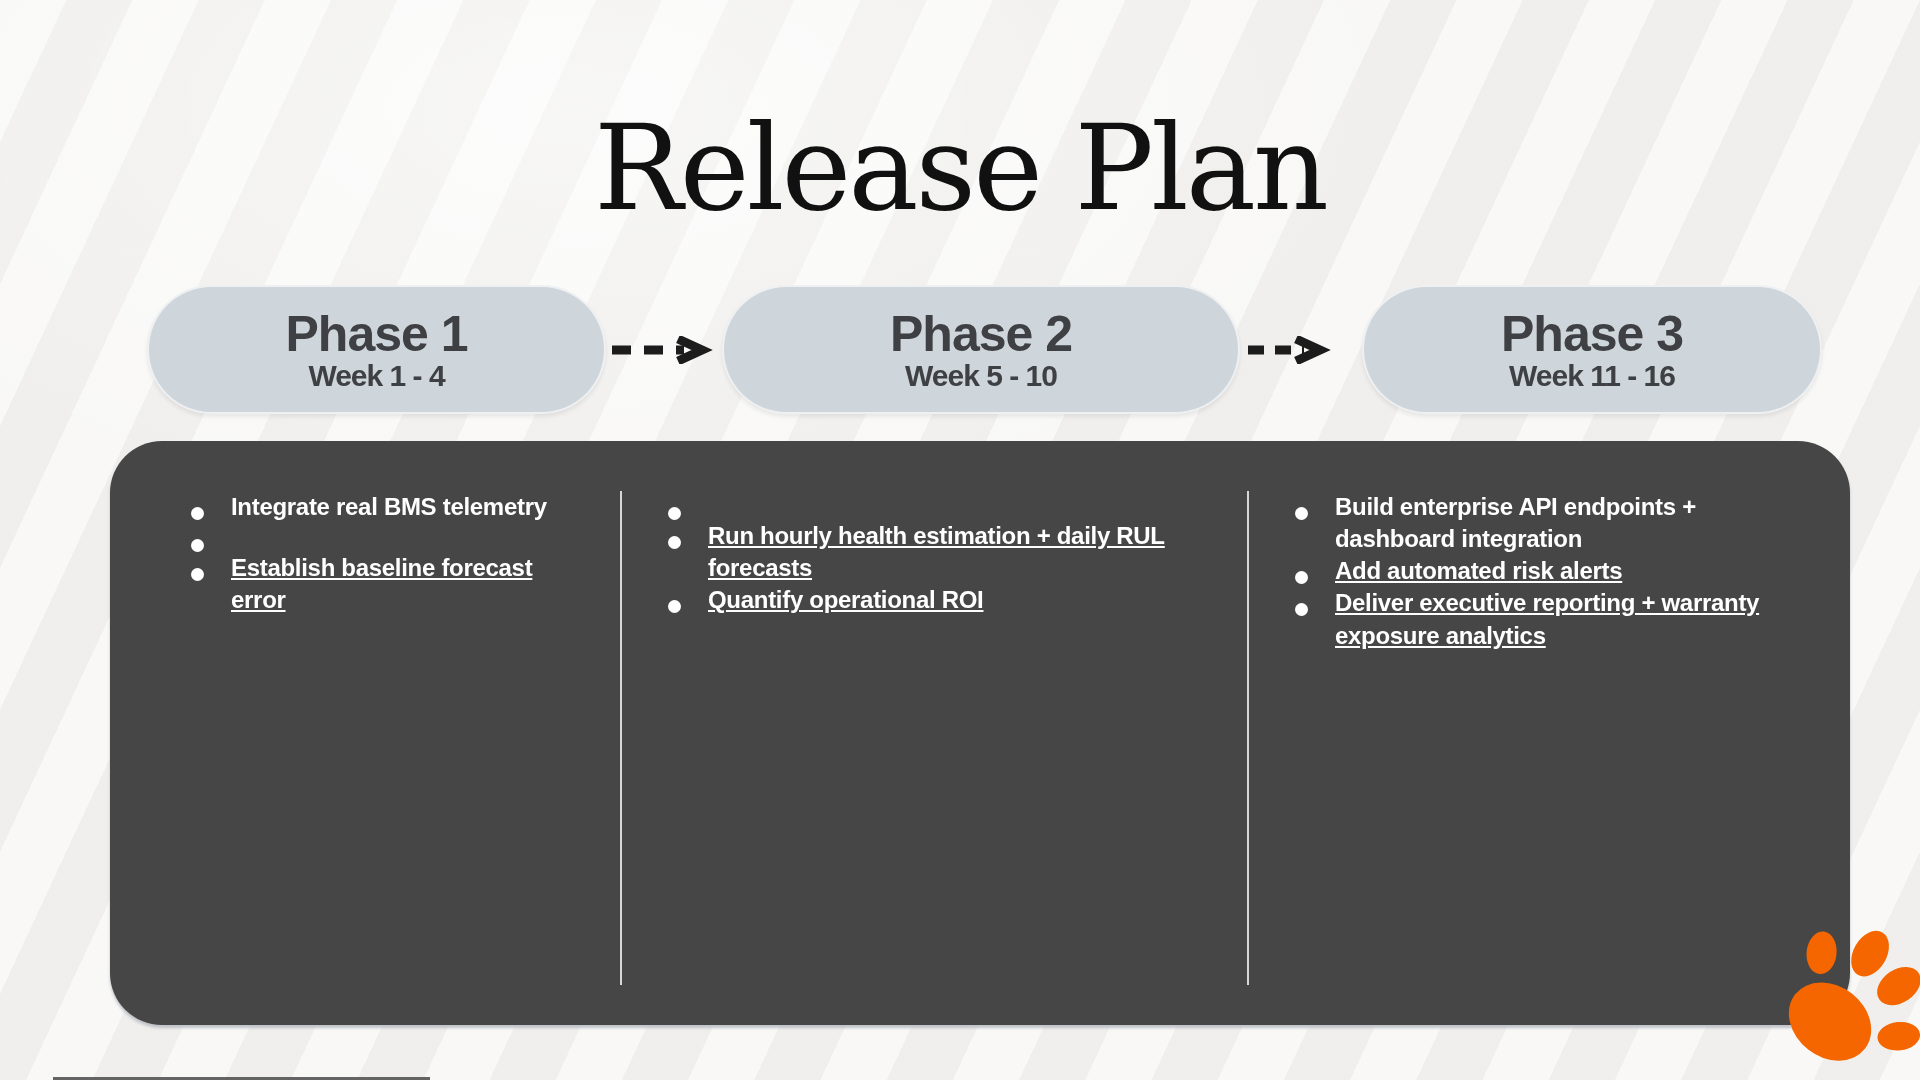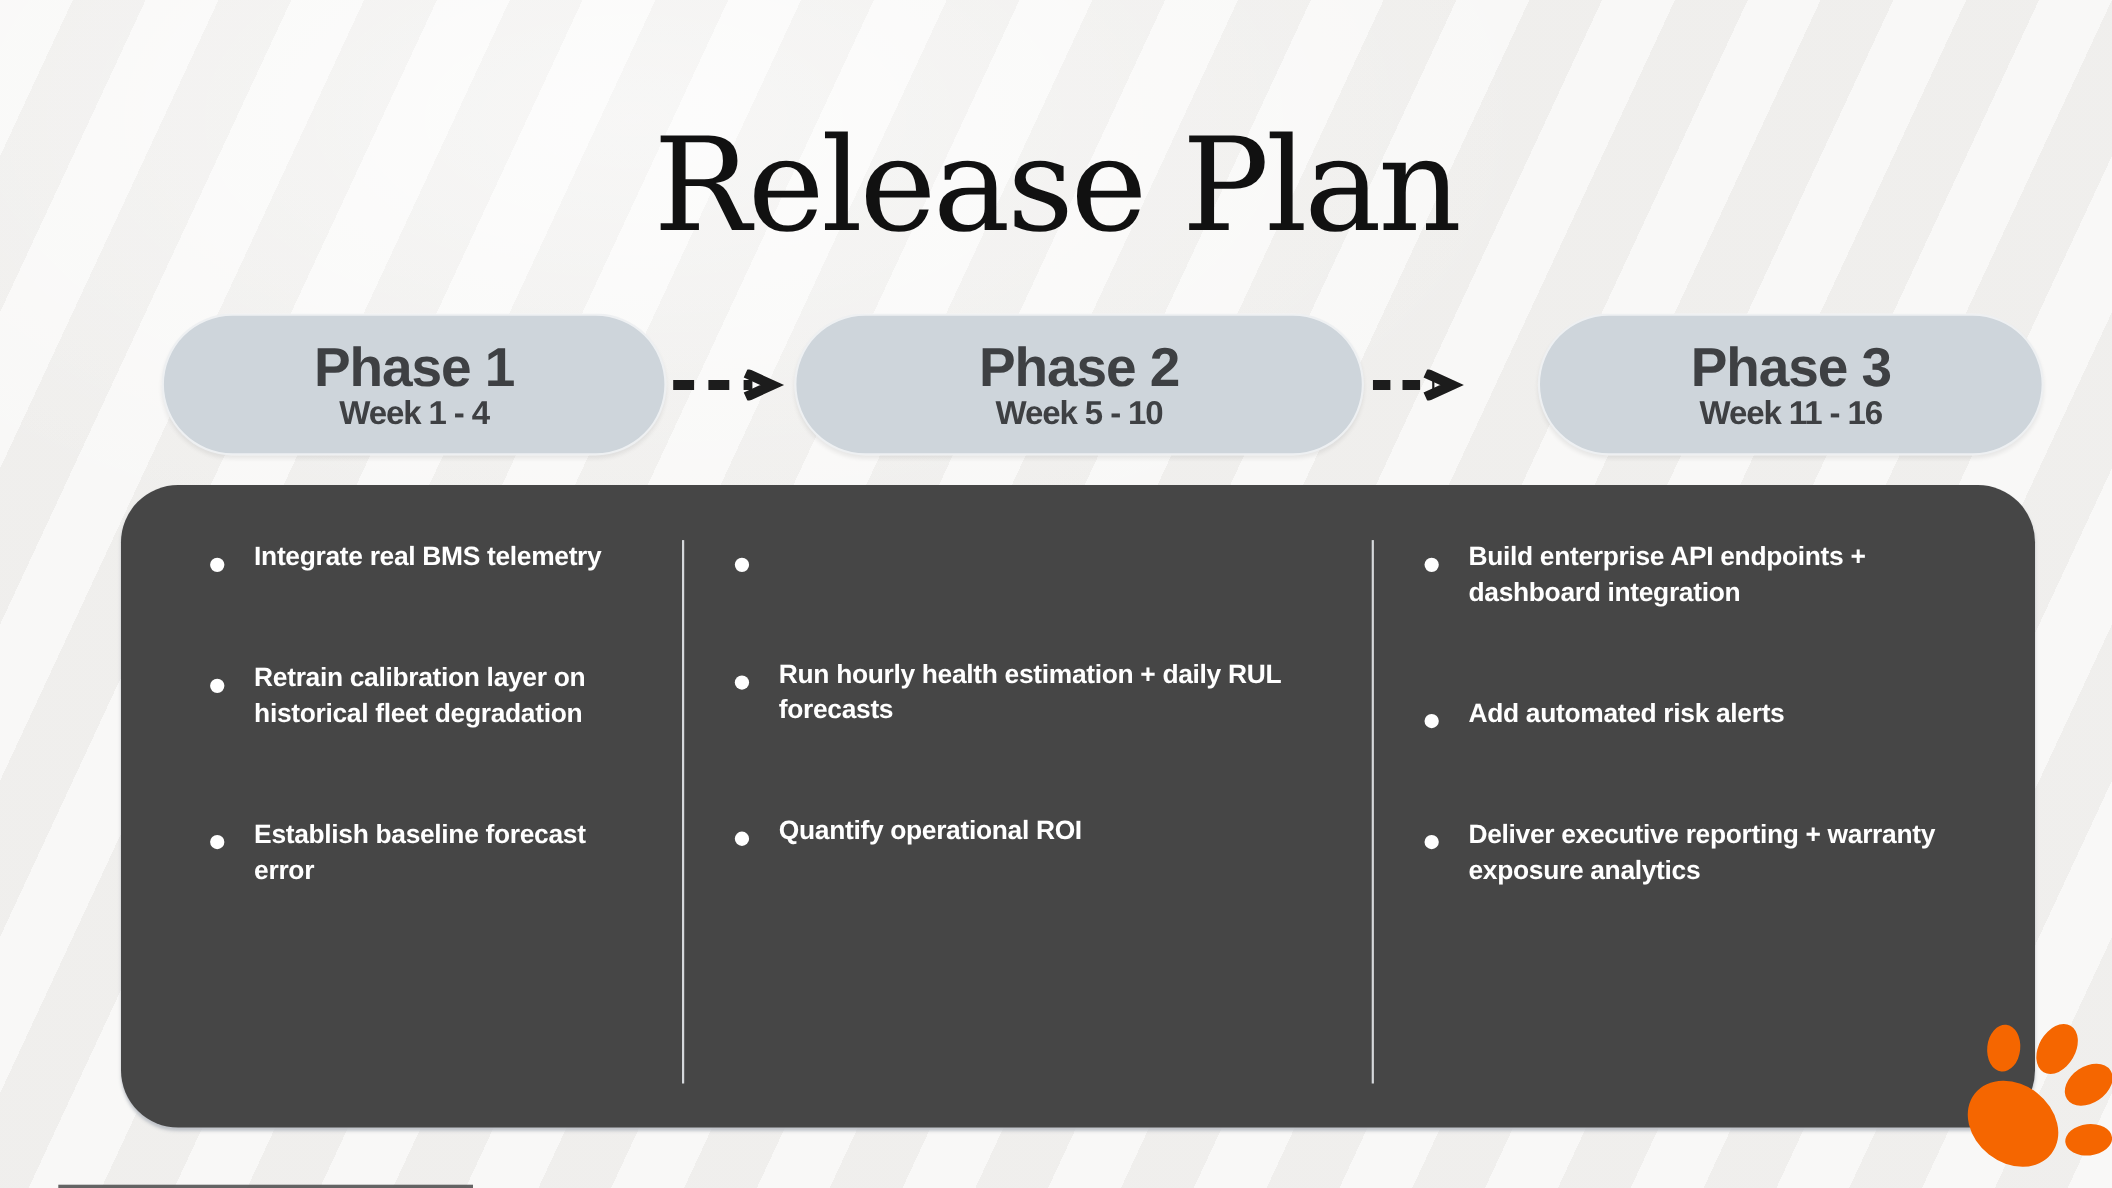--- a/index.html
+++ b/index.html
@@ -25,41 +25,41 @@
     border-radius:66px;box-sizing:border-box;
     border:2px solid rgba(255,255,255,0.65);
     box-shadow:0 3px 4px rgba(0,0,0,0.07);
     display:flex;flex-direction:column;justify-content:center;align-items:center;
     color:#3E4043;text-align:center;padding-top:2px;
   }
   .pill .phase{font-size:50px;font-weight:700;line-height:1.02;letter-spacing:-1px;}
   .pill .weeks{font-size:30px;font-weight:700;line-height:1.08;letter-spacing:-1px;}
   .pill1{left:147px;width:459px;}
   .pill2{left:722px;width:518px;}
-  .pill3{left:1398px;width:460px;}
+  .pill3{left:1362px;width:460px;}
   .arrow{position:absolute;top:336px;height:28px;}
   .arrow1{left:610px;width:106px;}
   .arrow2{left:1248px;width:84px;}
   .panel{
     position:absolute;left:110px;top:441px;width:1740px;height:584px;
     background:#464646;border-radius:52px;box-sizing:border-box;
     box-shadow:0 3px 3px rgba(185,190,196,0.9);
     padding:50px 75px 40px;display:flex;align-items:flex-start;
   }
   .col{color:#fff;}
   .col1{width:395px;}
   .col2{width:545px;}
   .col3{width:486px;}
   .vdiv{
     width:2px;background:#D5D8DB;margin:0 40px;align-self:stretch;
     height:494px;flex:none;
   }
   ul.bullets{list-style:none;margin:0;padding:0;}
   ul.bullets li{display:flex;align-items:flex-start;}
-  ul.bullets li + li{margin-top:78px;}
+  ul.bullets li + li{text-decoration:underline;}
   ul.bullets .dot{
     flex:none;width:13px;height:13px;border-radius:50%;background:#fff;
     margin:16px 0 0 6px;
   }
   ul.bullets .txt{
     margin-left:27px;font-size:24px;font-weight:700;line-height:1.34;
     letter-spacing:-0.3px;
   }
   .paw{position:absolute;right:-14px;bottom:-4px;width:158px;height:158px;transform:rotate(10deg);}
   .edge-bar{position:absolute;left:53px;bottom:0;width:377px;height:3px;background:#4A4A4A;opacity:.85;}
@@ -99,21 +99,20 @@
 <div class="panel">
 
   <div class="col col1">
     <ul class="bullets">
       <li>
         <span class="dot"></span>
         <span class="txt">Integrate real BMS telemetry</span>
       </li>
       <li>
         <span class="dot"></span>
-        <span class="txt">Retrain calibration layer on historical fleet degradation</span>
       </li>
       <li>
         <span class="dot"></span>
         <span class="txt">Establish baseline forecast error</span>
       </li>
     </ul>
   </div>
 
   <div class="vdiv"></div>
 

